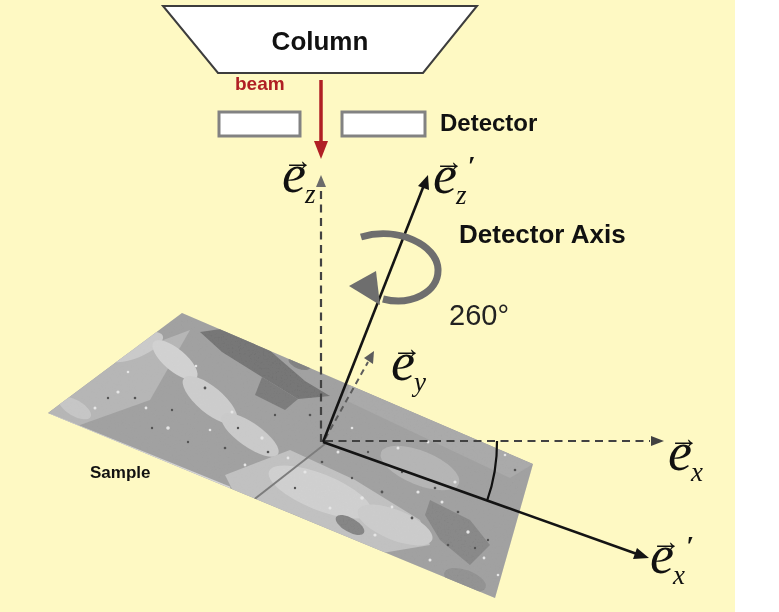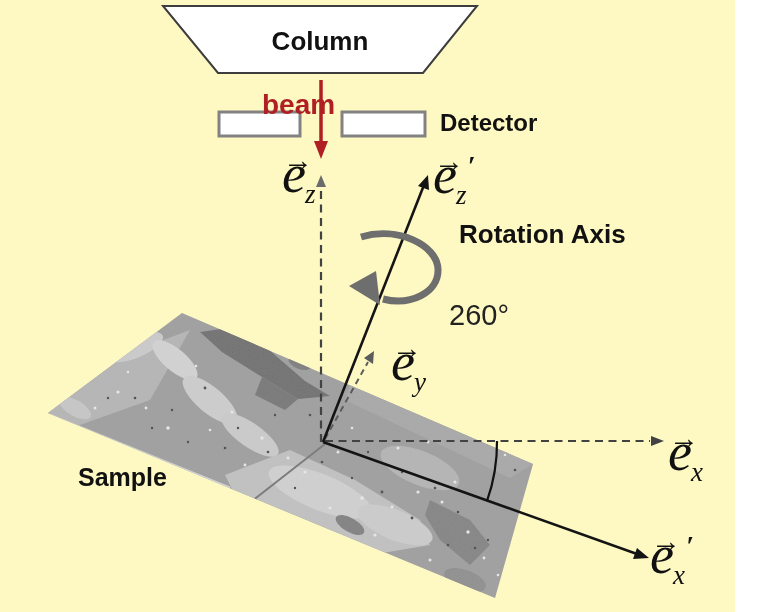--- a/index.html
+++ b/index.html
@@ -2,25 +2,25 @@
 <html><head>
 <meta charset="utf-8">
 <style>
   html,body{margin:0;padding:0;background:#ffffff;}
   .canvas{position:relative;width:735px;height:612px;background:#fef9c3;overflow:hidden;
           font-family:"Liberation Sans",sans-serif;}
   .canvas svg{position:absolute;left:0;top:0;}
   .lbl{position:absolute;font-family:"Liberation Sans",sans-serif;font-weight:bold;
        color:#111;line-height:1.05;white-space:nowrap;}
   .lbl-column{left:193px;top:28px;width:254px;text-align:center;font-size:26px;}
-  .lbl-beam{left:235px;top:90px;font-size:28px;color:#b01f24;margin-left:27px;}
+  .lbl-beam{left:235px;top:74px;font-size:19px;color:#b01f24;}
   .lbl-detector{left:440px;top:110px;font-size:24px;text-align:right;}
   .lbl-rotation{left:459px;top:221px;font-size:26px;}
   .lbl-angle{left:449px;top:300px;font-size:29px;font-weight:normal;color:#222;}
-  .lbl-sample{left:78px;top:464px;font-size:25px;}
+  .lbl-sample{left:90px;top:464px;font-size:17px;}
   
   .veclabel{position:absolute;font-family:"Liberation Serif",serif;font-style:italic;
             font-size:54px;line-height:1;color:#111;white-space:nowrap;}
   .vec-arrow{position:absolute;top:-2px;left:1px;font-size:30px;font-style:normal;
              font-family:"Liberation Sans",sans-serif;letter-spacing:-2px;color:#111;}
   .vec-base{display:inline-block;}
   .vec-sub{font-size:27px;vertical-align:-11px;margin-left:-1px;}
   .vec-prime{font-size:28px;vertical-align:18px;margin-left:1px;font-weight:600;}
   .pos-ez{left:282px;top:147px;}
   .pos-ezp{left:433px;top:148px;}
@@ -171,21 +171,21 @@
 
     <g>
       <path d="M 361,237 C 398,226 437,245 438,269 C 439,293 410,306 383,299" fill="none" stroke="#6e6e6e" stroke-width="7"></path>
       <polygon points="349,286 376,271 380,305" fill="#6e6e6e"></polygon>
     </g>
   </svg>
 
   <div class="lbl lbl-column">Column</div>
   <div class="lbl lbl-beam">beam</div>
   <div class="lbl lbl-detector">Detector</div>
-  <div class="lbl lbl-rotation">Rotation Axis</div>
+  <div class="lbl lbl-rotation">Detector Axis</div>
   <div class="lbl lbl-angle">260°</div>
   <div class="lbl lbl-sample">Sample</div>
 
   <span class="veclabel pos-ez">
     <span class="vec-arrow">→</span><span class="vec-base">e</span><span class="vec-sub">z</span><span class="vec-prime"></span>
   </span>
   <span class="veclabel pos-ezp">
     <span class="vec-arrow">→</span><span class="vec-base">e</span><span class="vec-sub">z</span><span class="vec-prime">′</span>
   </span>
   <span class="veclabel pos-ey">

